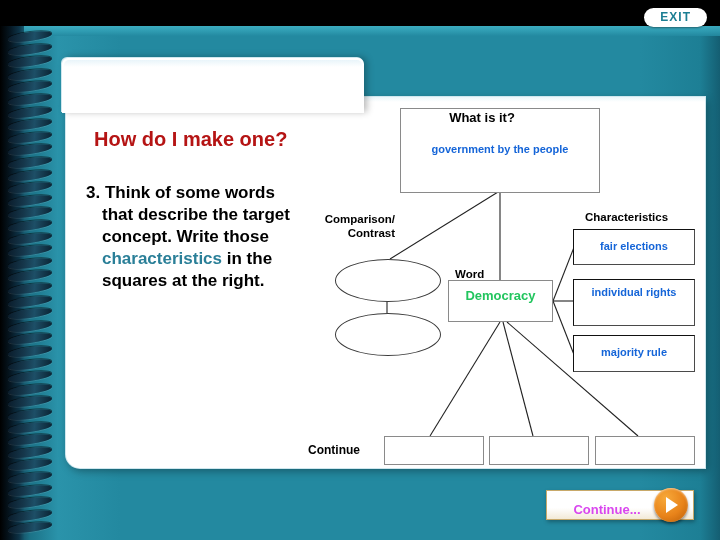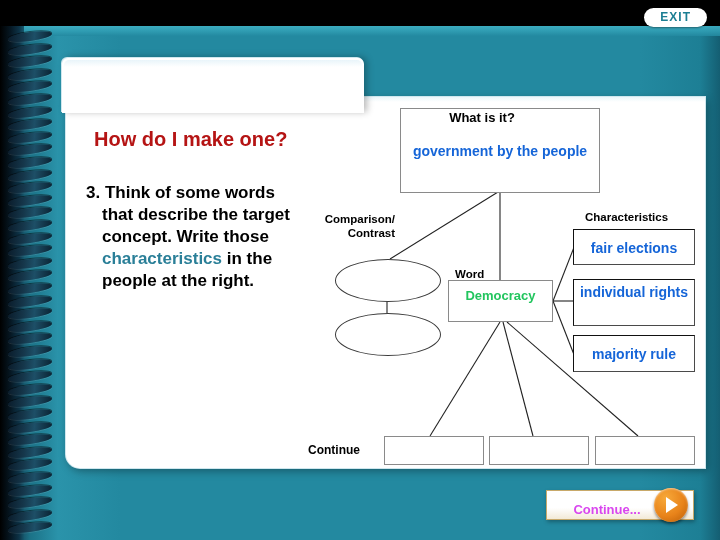--- a/index.html
+++ b/index.html
@@ -75,21 +75,21 @@
   }
   .hl-teal{color:#2a7f98;}
 
   
   .dg{position:absolute;left:0;top:0;width:720px;height:540px;pointer-events:none;}
 
   .box{position:absolute;background:#fff;border:1px solid #8a8a8a;box-sizing:border-box;}
   .box.heavy{border:1px solid #4a4a4a;border-top-color:#111;border-left-color:#111;}
 
   .lbl{position:absolute;font-size:11.5px;font-weight:bold;color:#000;white-space:nowrap;}
-  .val-blue{font-size:14px;font-weight:bold;color:#1565d8;text-align:center;}
+  .val-blue{font-size:11px;font-weight:bold;color:#1565d8;text-align:center;}
 
   
   #whatBox{left:400px;top:108px;width:200px;height:85px;}
   #whatTitle{left:382px;top:110px;width:200px;text-align:center;font-size:13px;}
   #whatVal{position:absolute;left:400px;top:143px;width:200px;}
 
   
   .oval{position:absolute;border:1px solid #3b3b3b;border-radius:50%;background:#fff;}
   #oval1{left:335px;top:259px;width:104px;height:41px;}
   #oval2{left:335px;top:313px;width:104px;height:41px;}
@@ -202,21 +202,21 @@
 
   <div class="exit-btn">EXIT</div>
 
   <div class="card-main"></div>
   <div class="card-title"></div>
 
   <div class="subtitle">How do I make one?</div>
 
   <div class="step-text">
     <span>3.</span>
-    <span>Think of some words that describe the target concept. Write those </span><span class="hl-teal">characteristics</span><span> in the people at the right.</span>
+    <span>Think of some words that describe the target concept. Write those </span><span class="hl-teal">characteristics</span><span> in the squares at the right.</span>
   </div>
 
   <svg class="dg">
     <g stroke="#222" stroke-width="1.1" fill="none">
       <line x1="500" y1="193" x2="500" y2="281"></line>
       <line x1="390" y1="259" x2="498" y2="192"></line>
       <line x1="553" y1="301" x2="573" y2="301"></line>
       <line x1="553" y1="301" x2="580" y2="232"></line>
       <line x1="553" y1="301" x2="580" y2="370"></line>
       <line x1="500" y1="322" x2="430" y2="436"></line>

